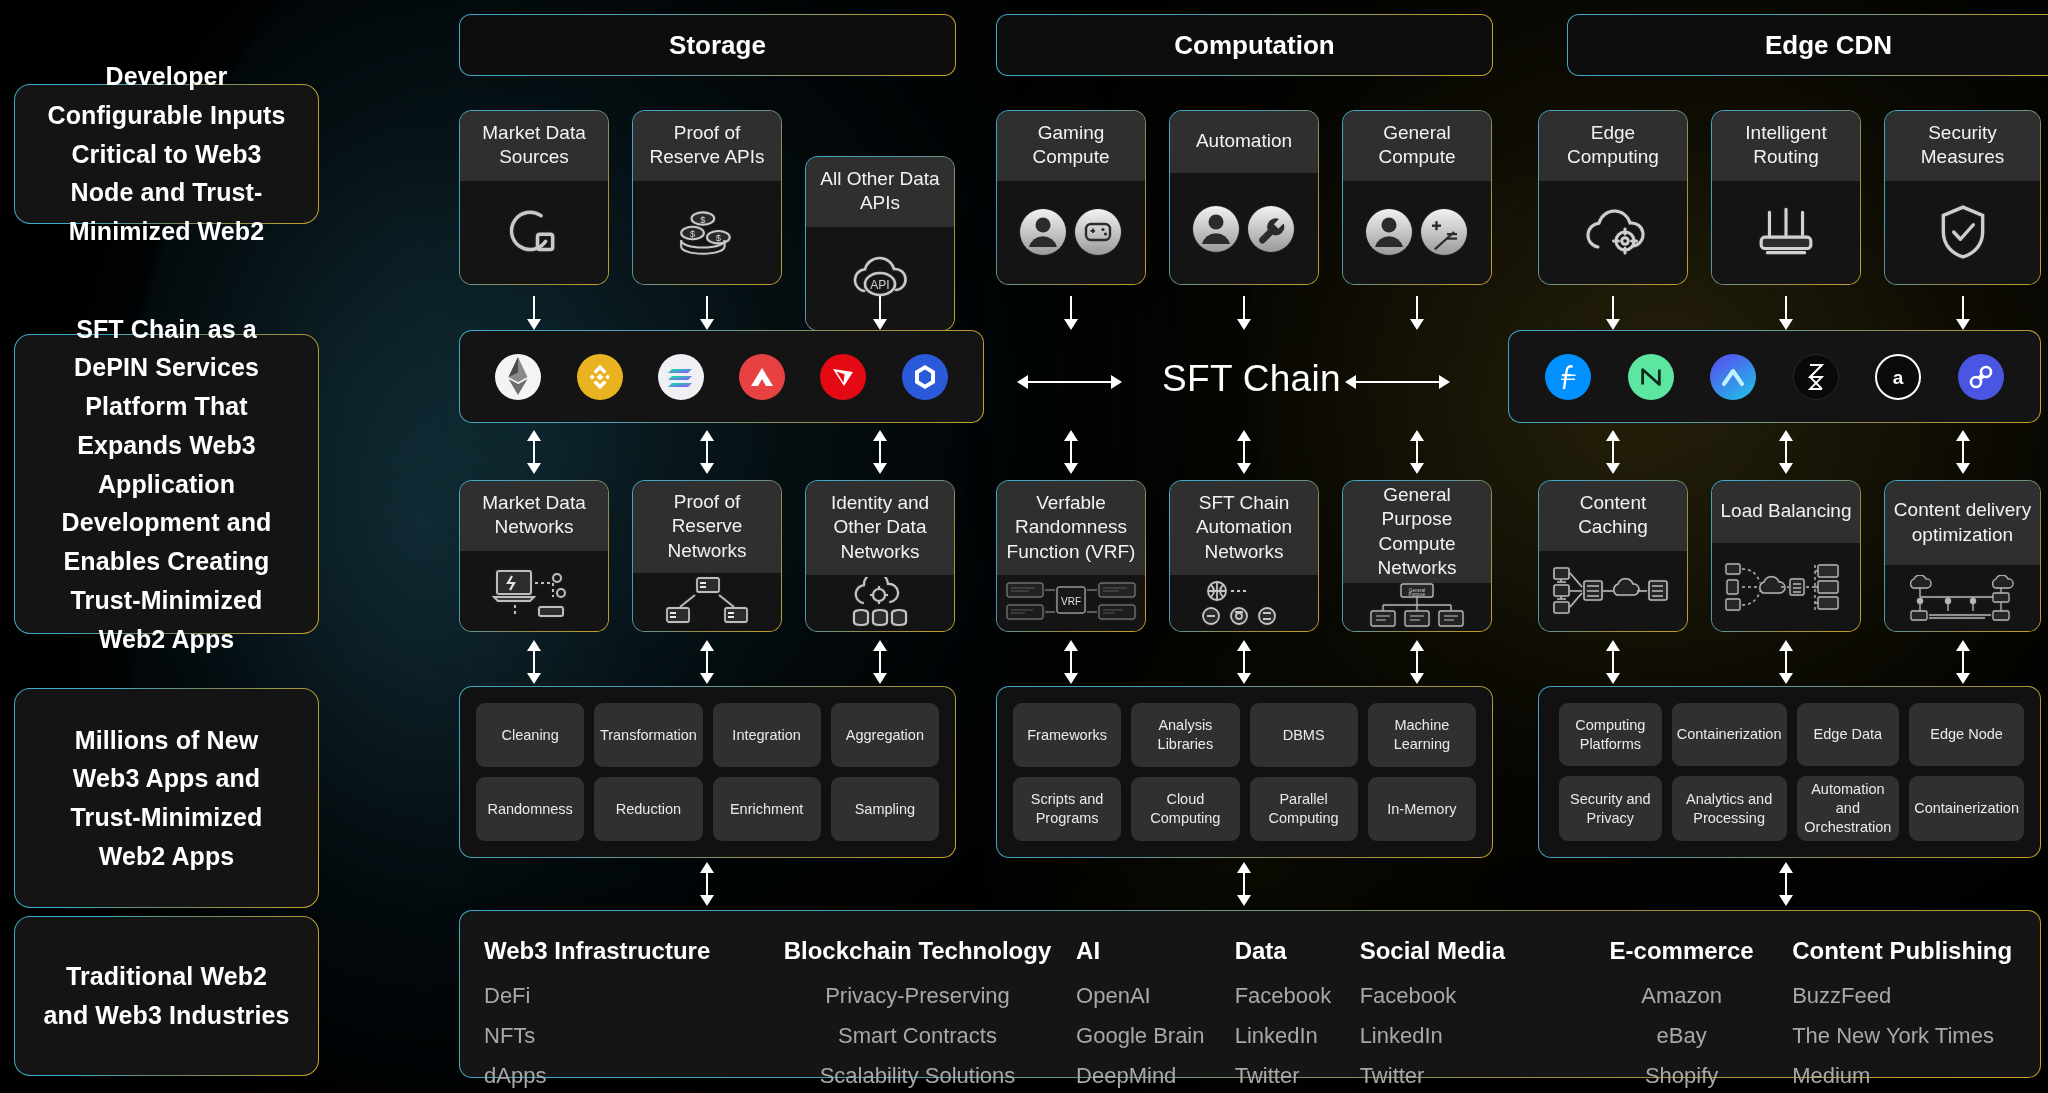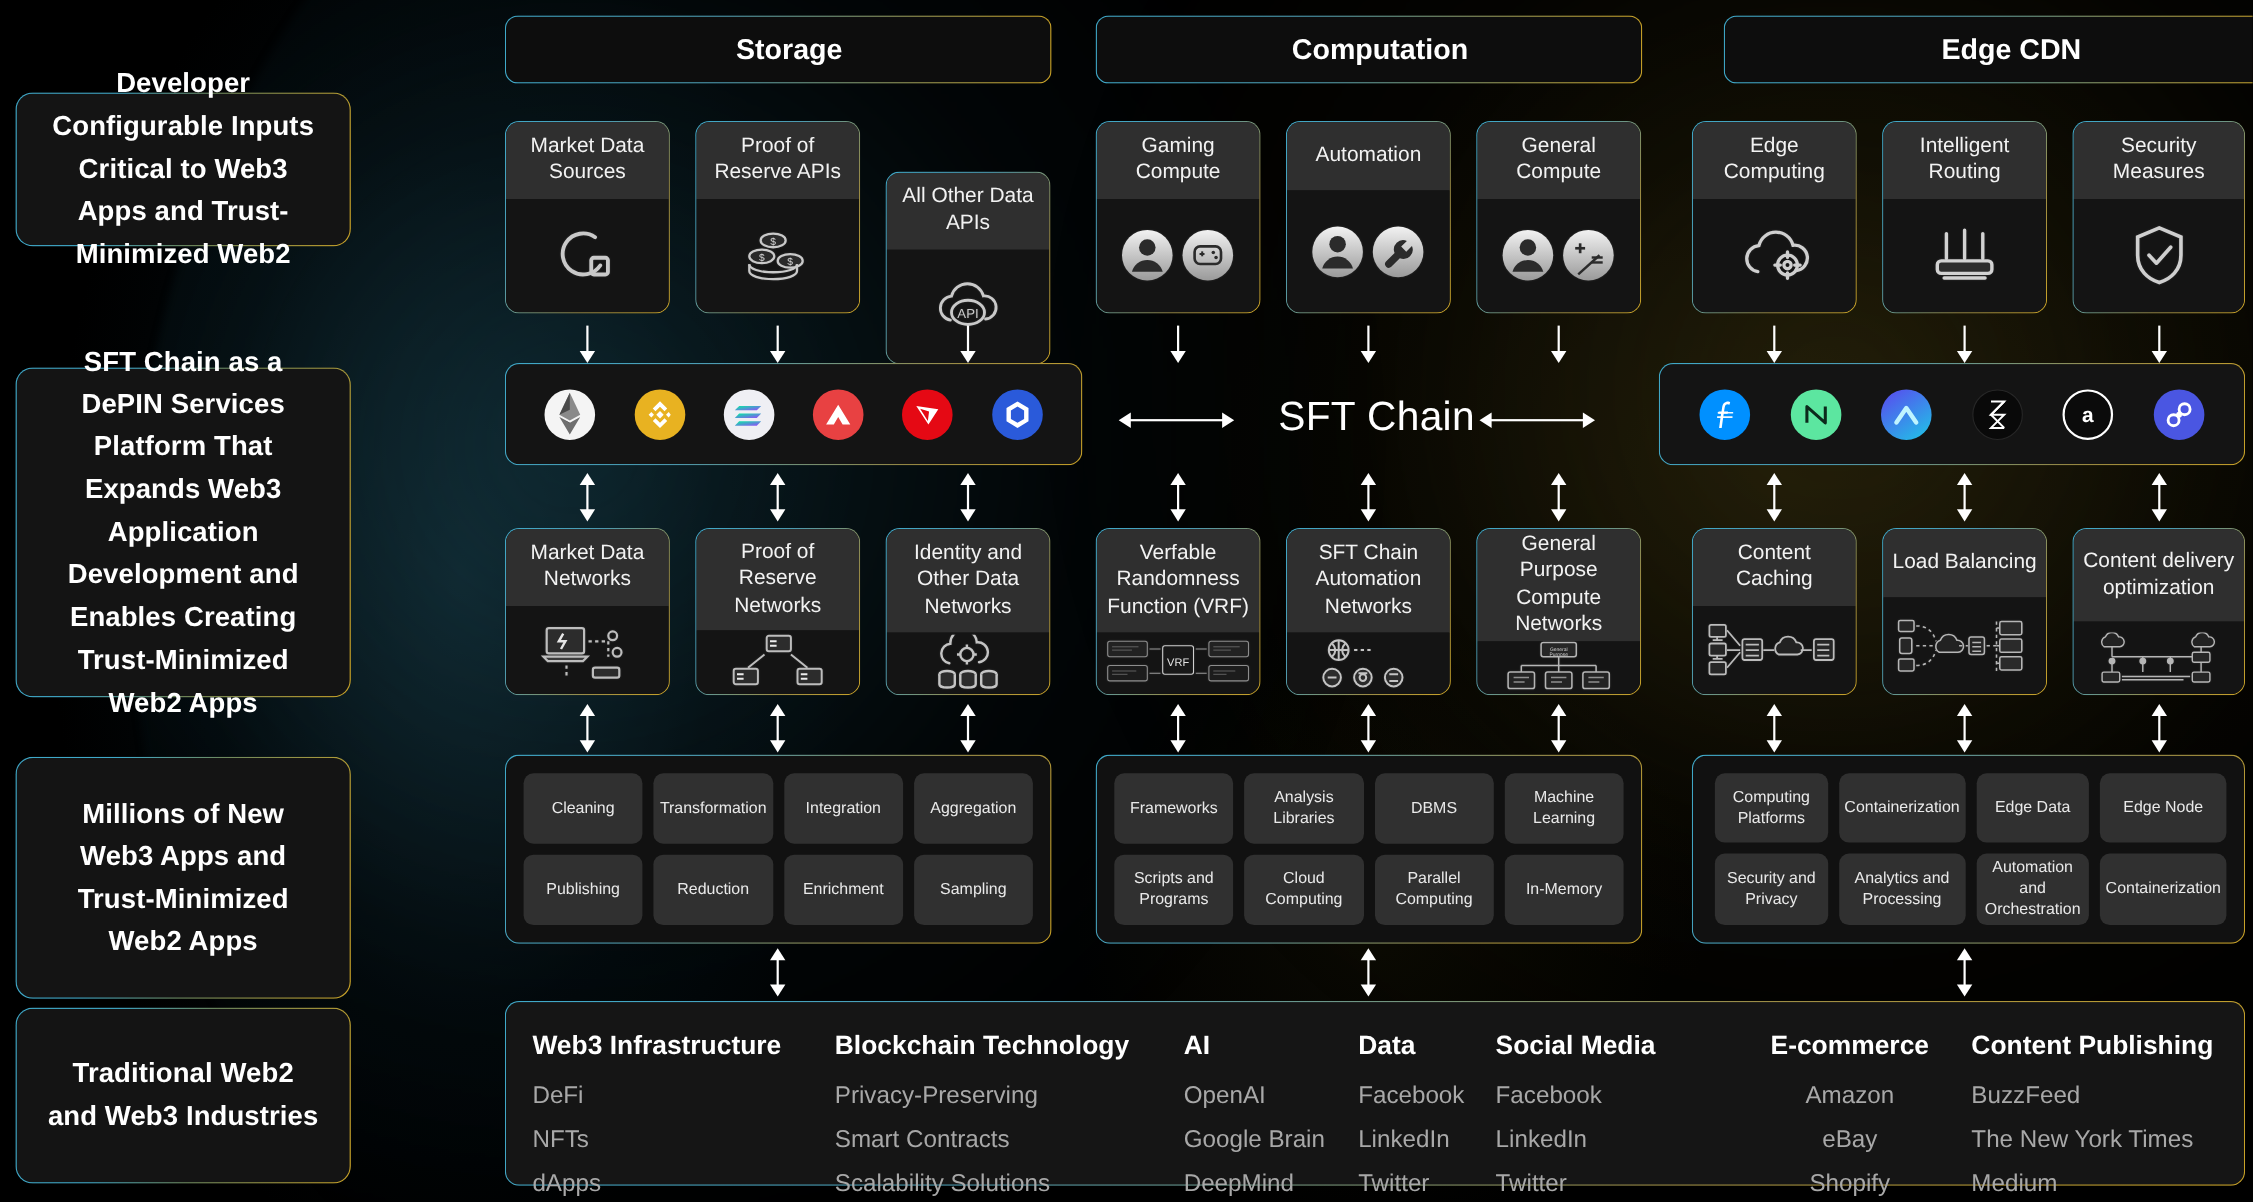--- a/index.html
+++ b/index.html
@@ -161,21 +161,21 @@
   .icn { filter: drop-shadow(0 0 1px rgba(255,255,255,.12)); }
 </style>
 </head>
 <body>
 
 <div id="stage">
   <div class="orb o1"></div>
   <div class="orb o2"></div>
 
   <div class="leftbox" style="left:14px; top:84px; width:305px; height:140px;">
-    <span>Developer Configurable Inputs Critical to Web3 Apps and Trust-Minimized Web2</span>
+    <span>Developer Configurable Inputs Critical to Web3 Node and Trust-Minimized Web2</span>
   </div>
   <div class="leftbox" style="left:14px; top:334px; width:305px; height:300px;">
     <span>SFT Chain as a DePIN Services Platform That Expands Web3 Application Development and Enables Creating Trust-Minimized Web2 Apps</span>
   </div>
   <div class="leftbox" style="left:14px; top:688px; width:305px; height:220px;">
     <span>Millions of New Web3 Apps and Trust-Minimized Web2 Apps</span>
   </div>
   <div class="leftbox" style="left:14px; top:916px; width:305px; height:160px;">
     <span>Traditional Web2 and Web3 Industries</span>
   </div>
@@ -610,21 +610,21 @@
   <div class="arrow bi" style="left:1416px; top:650px; height:24px;"></div>
   <div class="arrow bi" style="left:1612px; top:650px; height:24px;"></div>
   <div class="arrow bi" style="left:1785px; top:650px; height:24px;"></div>
   <div class="arrow bi" style="left:1962px; top:650px; height:24px;"></div>
 
   <div class="taggrid" style="left:459px; top:686px; width:497px; height:172px; grid-template-columns:repeat(4,1fr); grid-template-rows:repeat(2,1fr);">
     <div class="tag">Cleaning</div>
     <div class="tag">Transformation</div>
     <div class="tag">Integration</div>
     <div class="tag">Aggregation</div>
-    <div class="tag">Publishing</div>
+    <div class="tag">Randomness</div>
     <div class="tag">Reduction</div>
     <div class="tag">Enrichment</div>
     <div class="tag">Sampling</div>
   </div>
 
   <div class="taggrid" style="left:996px; top:686px; width:497px; height:172px; grid-template-columns:repeat(4,1fr); grid-template-rows:repeat(2,1fr);">
     <div class="tag">Frameworks</div>
     <div class="tag">Analysis Libraries</div>
     <div class="tag">DBMS</div>
     <div class="tag">Machine Learning</div>
@@ -651,21 +651,21 @@
 
   <div class="industries" style="left:459px; top:910px; width:1582px; height:168px;">
     <div class="indcol" style="width:286px;">
       <h3>Web3 Infrastructure</h3>
       <ul>
         <li>DeFi</li>
         <li>NFTs</li>
         <li>dApps</li>
       </ul>
     </div>
-    <div class="indcol" style="width:330px;">
+    <div class="indcol" style="width:330px;text-align:center;">
       <h3>Blockchain Technology</h3>
       <ul>
         <li>Privacy-Preserving</li>
         <li>Smart Contracts</li>
         <li>Scalability Solutions</li>
       </ul>
     </div>
     <div class="indcol" style="width:165px;">
       <h3>AI</h3>
       <ul>

